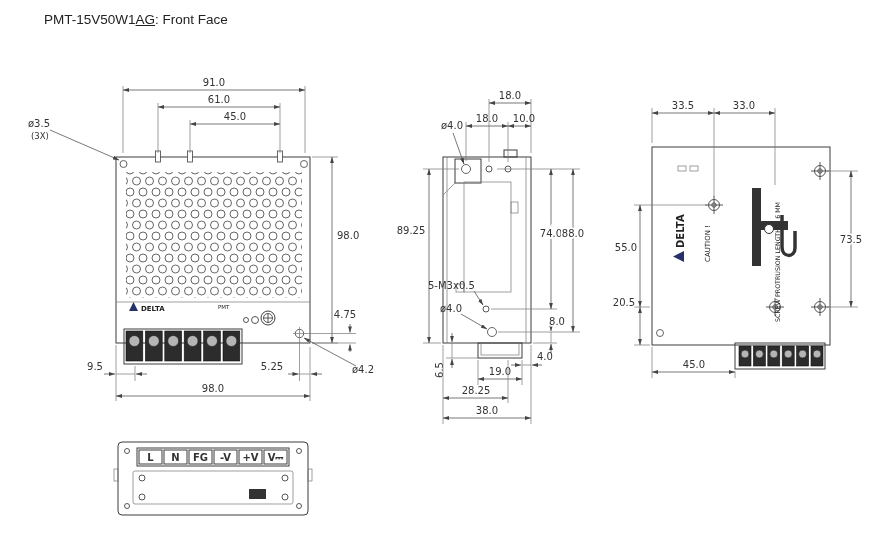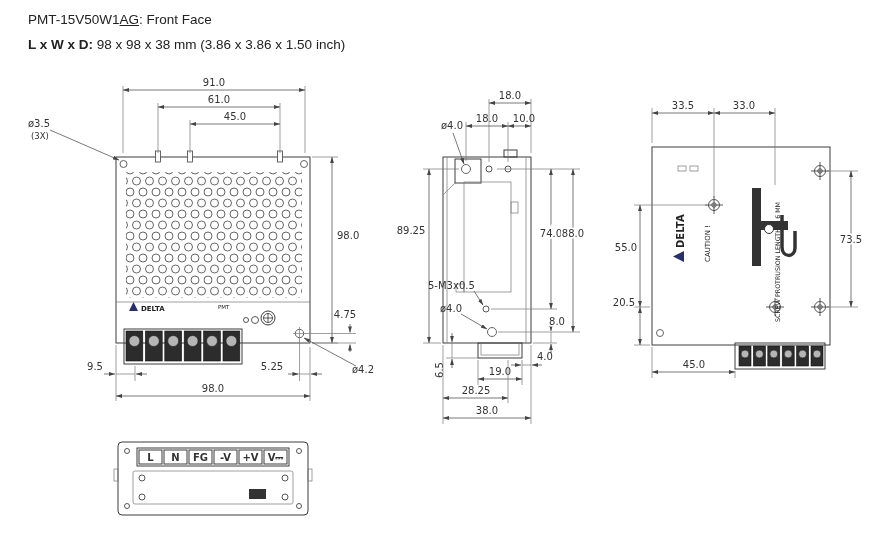--- a/index.html
+++ b/index.html
@@ -1,18 +1,18 @@
 <!DOCTYPE html>
 <html><head>
 <meta charset="utf-8">
 <style>
   html,body{margin:0;padding:0;background:#fff;}
   body{width:877px;height:545px;position:relative;overflow:hidden;
        font-family:"Liberation Sans",sans-serif;color:#222;}
-  .header{position:absolute;left:28px;top:12px;}
+  .header{position:absolute;left:44px;top:12px;text-align:center;}
   .t1{font-size:13.5px;margin-bottom:10px;}
   .t2{font-size:13.5px;}
   .t2 .b{font-weight:bold;}
   .u{text-decoration:underline;}
   svg{position:absolute;left:0;top:0;}
   .ln{stroke:#3c3c3c;stroke-width:1;fill:none;}
   .xln{stroke:#777;stroke-width:0.7;fill:none;}
   .dim{stroke:#555;stroke-width:0.8;fill:none;}
   .dt{font-family:"DejaVu Sans",sans-serif;font-size:10px;fill:#333;}
   .sm{font-size:8.5px;}
@@ -23,21 +23,20 @@
   .hole{fill:#fff;stroke:#555;stroke-width:0.9;}
   .xh{fill:none;stroke:#444;stroke-width:0.9;}
   .logoc{fill:#26306b;}
   .cap{font-family:"DejaVu Sans",sans-serif;fill:#222;}
 </style>
 </head>
 <body>
 
 <div class="header">
   <div class="t1"><span>PMT-15V50W1</span><span class="u">AG</span><span>: Front Face</span></div>
-  <div class="t2"><span class="b">L x W x D: </span><span>98 x 98 x 38 mm (3.86 x 3.86 x 1.50 inch)</span></div>
 </div>
 
 <svg width="877" height="545" viewBox="0 0 877 545">
   <defs>
     <marker id="arr" viewBox="0 0 10 6" refX="9.5" refY="3" markerWidth="8" markerHeight="4.8" orient="auto-start-reverse">
       <path d="M0,0 L10,3 L0,6 Z" fill="#444"></path>
     </marker>
     <pattern id="perf" width="13" height="22" patternUnits="userSpaceOnUse">
       <circle cx="6.5" cy="5" r="4" class="hole"></circle>
       <circle cx="0" cy="16" r="4" class="hole"></circle>

